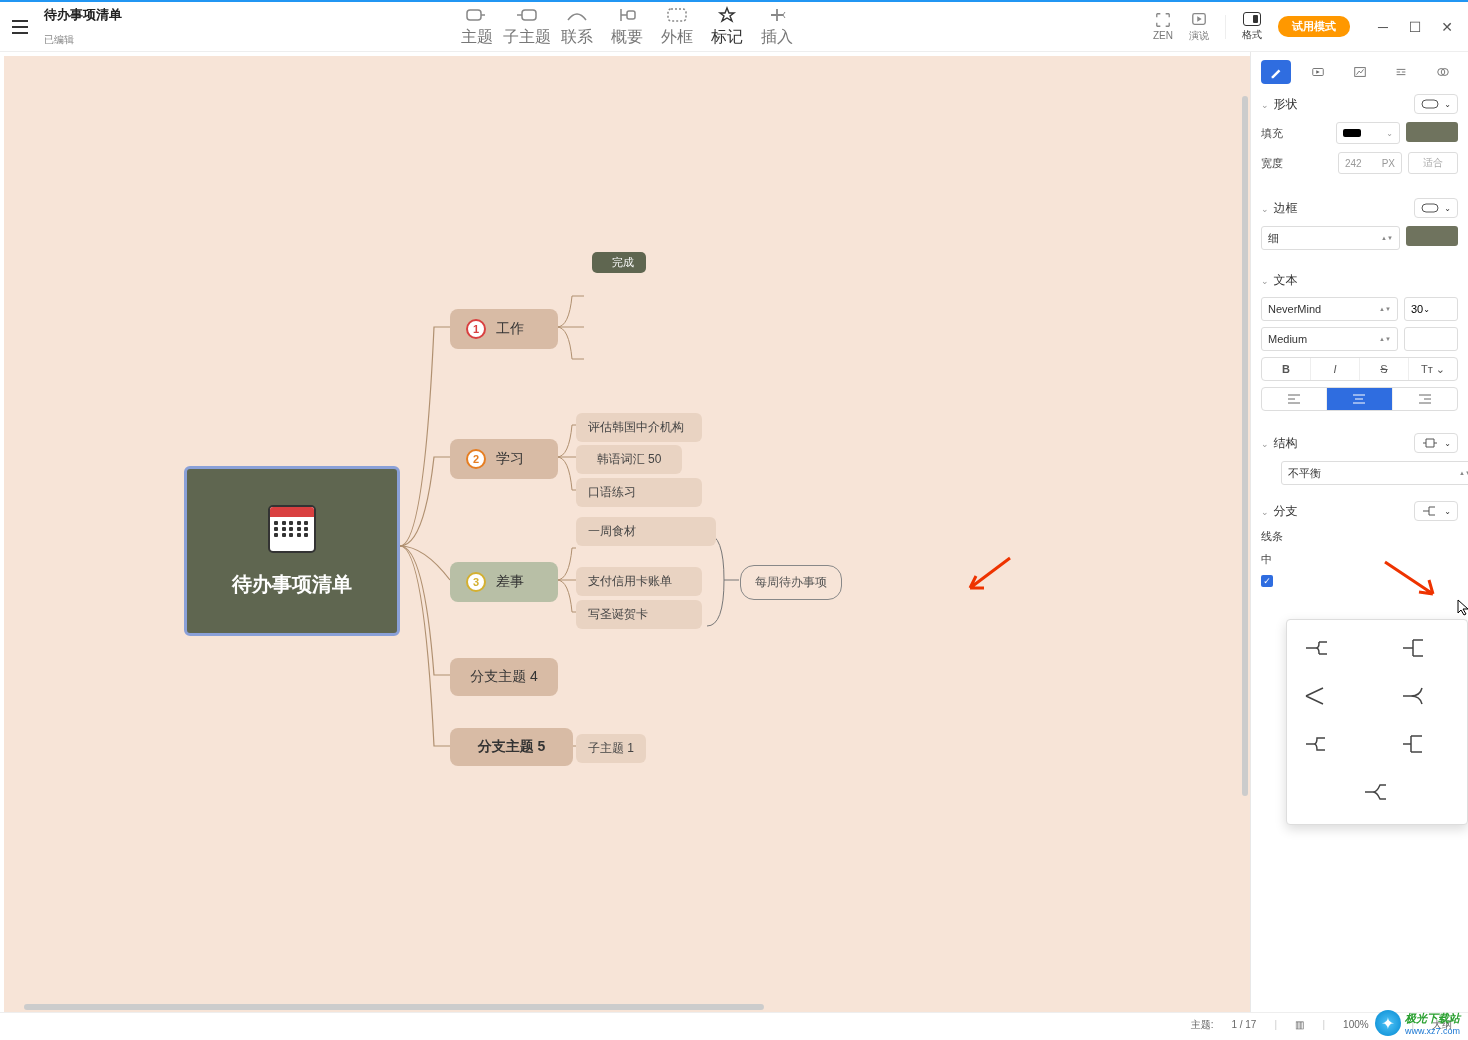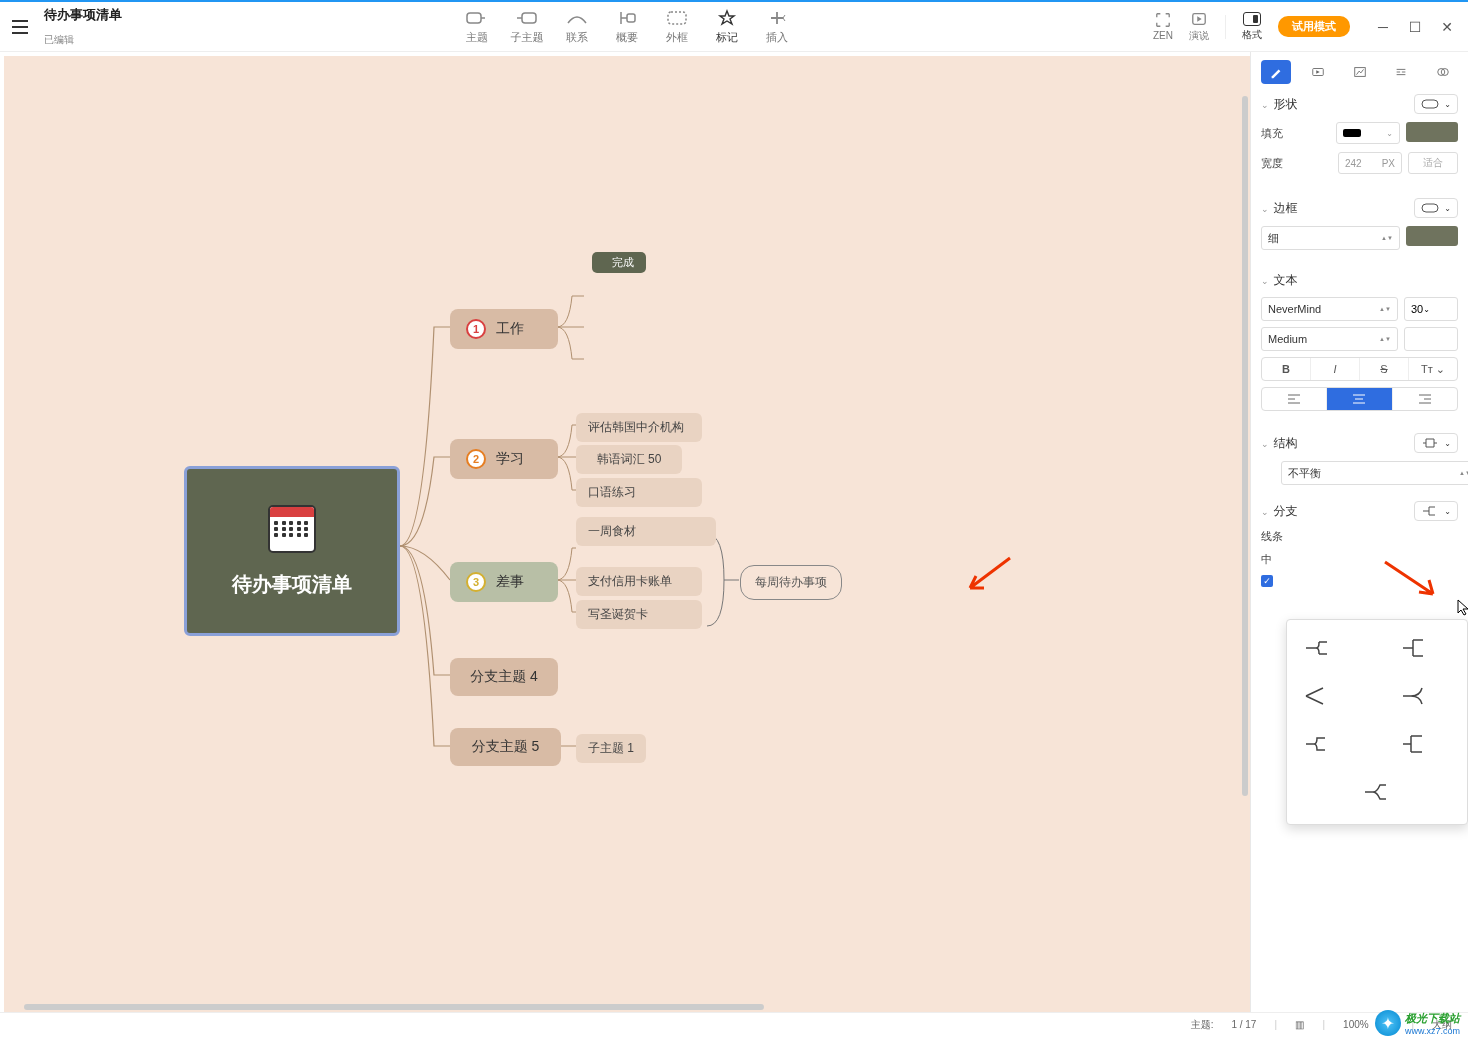--- a/index.html
+++ b/index.html
@@ -4,21 +4,21 @@
 <style>
 * { margin:0; padding:0; box-sizing:border-box; font-family:"Microsoft YaHei",Arial,sans-serif; }
 body { width:1468px; height:1040px; background:#fff; overflow:hidden; position:relative; }
 .titlebar { height:2px; background:#2196f3; }
 .topbar { height:50px; border-bottom:1px solid #eee; display:flex; align-items:center; padding:0 8px; background:#fff; }
 .menu-icon { width:26px; height:26px; display:flex; flex-direction:column; justify-content:center; gap:4px; margin-right:10px; cursor:pointer;}
 .menu-icon span{ display:block; height:2px; background:#333; width:16px; margin-left:4px;}
 .file-title { font-size:13px; font-weight:bold; color:#222;}
 .file-sub { font-size:10px; color:#888; margin-top:9px;}
 .tb-items { display:flex; gap:0; margin-left:330px; }
-.tb-item { display:flex; flex-direction:column; align-items:center; width:50px; color:#777; font-size:11px; cursor:pointer;}
+.tb-item { display:flex; flex-direction:column; align-items:center; width:50px; color:#777; font-size:16px; cursor:pointer;}
 .tb-item.star{color:#333;}
 .tb-item svg, .tb-item .ico { height:18px; margin-bottom:3px; }
 .tb-right { margin-left:auto; display:flex; align-items:center; gap:16px;}
 .tb-sm { display:flex; flex-direction:column; align-items:center; font-size:10px; color:#777; cursor:pointer;}
 .tb-sm svg{height:16px;margin-bottom:2px;}
 .fmtbtn { display:flex;flex-direction:column; align-items:center; font-size:10px; color:#333;}
 .fmtbtn .sq{width:18px;height:14px;border:1.5px solid #333;border-radius:3px;margin-bottom:2px;position:relative;}
 .fmtbtn .sq:after{content:"";position:absolute;right:2px;top:2px;bottom:2px;width:5px;background:#333;border-radius:1px;}
 .trial{background:#ff9800;color:#fff;font-size:11px;padding:3px 14px;border-radius:10px;font-weight:bold;}
 .winctl{display:flex;gap:18px;margin-left:10px;margin-right:6px;}
@@ -233,21 +233,21 @@
         <span>差事</span>
       </div>
     <div class="sub" style="left:572px;top:461px;width:140px;">一周食材</div>
     <div class="sub" style="left:572px;top:511px;width:126px;">支付信用卡账单</div>
     <div class="sub" style="left:572px;top:544px;width:126px;">写圣诞贺卡</div>
     <div class="callout" style="left:736px;top:509px;">每周待办事项</div>
 
     <div class="branch" style="left:446px;top:602px;width:108px;justify-content:center;">
         <span>分支主题 4</span>
       </div>
-    <div class="branch" style="left:446px;top:672px;width:111px;justify-content:center;">
+    <div class="branch" style="left:446px;top:672px;width:123px;justify-content:center;font-weight:bold;">
         <span>分支主题 5</span>
       </div>
     <div class="sub" style="left:572px;top:678px;">子主题 1</div>
 
     <svg class="arrow1" width="50" height="40">
         <path d="M48 2 L8 32 M8 32l6-12M8 32l14 0" stroke="#e30" stroke-width="3" fill="none"></path>
       </svg>
     <div class="scrollb" style="left:20px;bottom:2px;width:740px;height:6px;"></div>
     <div class="scrollb" style="right:2px;top:40px;width:6px;height:700px;"></div>
   </div>

